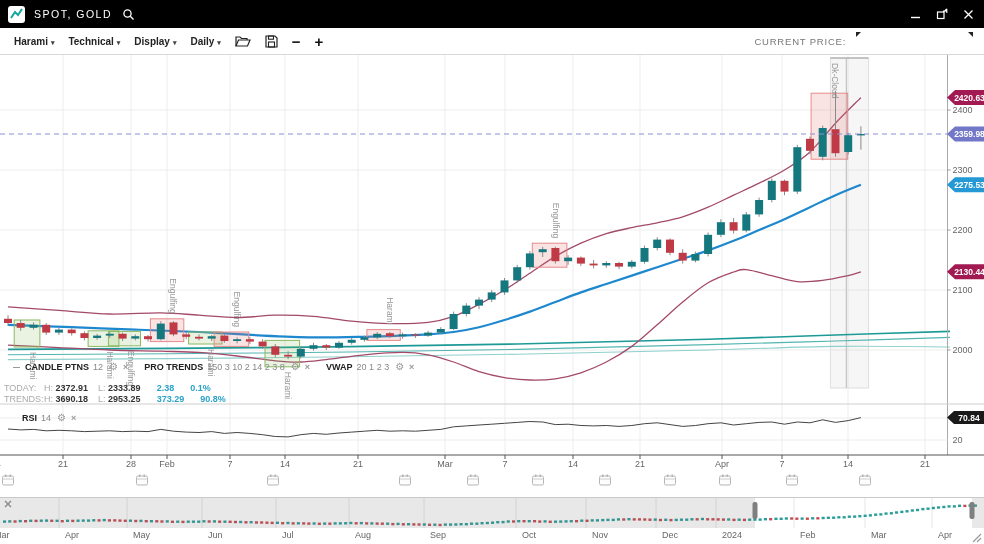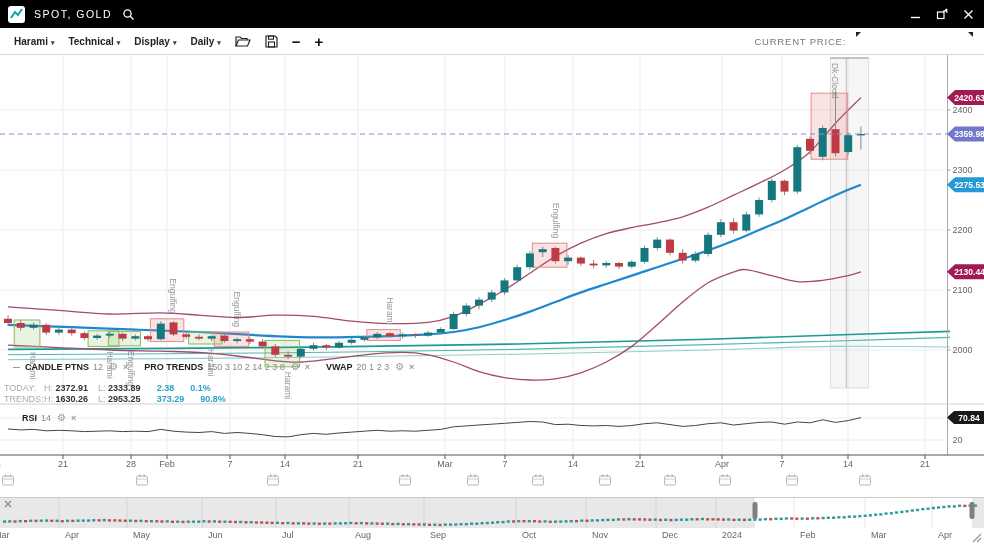--- a/index.html
+++ b/index.html
@@ -426,21 +426,21 @@
       </g>
     </svg>
 
   <div class="ovl" style="left:13px;top:361px;">
     <span class="dash-marker"></span><span class="ind-name">CANDLE PTNS</span><span class="ind-params">12</span><span class="ind-gear">⚙</span><span class="ind-x">×</span><span class="ind-gap"></span><span class="ind-name">PRO TRENDS</span><span class="ind-params">150 3 10 2 14 2 3 8</span><span class="ind-gear">⚙</span><span class="ind-x">×</span><span class="ind-gap"></span><span class="ind-name">VWAP</span><span class="ind-params">20 1 2 3</span><span class="ind-gear">⚙</span><span class="ind-x">×</span>
   </div>
   <div class="ovl" style="left:4px;top:383px;">
     <span class="lr-label">TODAY:</span><span class="lr-hl">H:</span> <span class="lr-val">2372.91</span><span class="lr-hl">L:</span> <span class="lr-val">2333.89</span><span class="lr-chg">2.38</span><span class="lr-pct">0.1%</span>
   </div>
   <div class="ovl" style="left:4px;top:394px;">
-    <span class="lr-label">TRENDS:</span><span class="lr-hl">H:</span> <span class="lr-val">1630.26</span><span class="lr-hl">L:</span> <span class="lr-val">2953.25</span><span class="lr-chg">373.29</span><span class="lr-pct">90.8%</span>
+    <span class="lr-label">TRENDS:</span><span class="lr-hl">H:</span> <span class="lr-val">3690.18</span><span class="lr-hl">L:</span> <span class="lr-val">2953.25</span><span class="lr-chg">373.29</span><span class="lr-pct">90.8%</span>
   </div>
   <div class="ovl" style="left:22px;top:412px;">
     <span class="ind-name">RSI</span><span class="ind-params">14</span><span class="ind-gear">⚙</span><span class="ind-x">×</span>
   </div>
 
   <div id="nav">
     <svg id="nav-svg" width="984" height="46" viewBox="0 0 984 46">
         <g>
           <line x1="59" y1="0" x2="59" y2="30" stroke="#e6e6e6"></line>
           <line x1="127" y1="0" x2="127" y2="30" stroke="#e6e6e6"></line>

